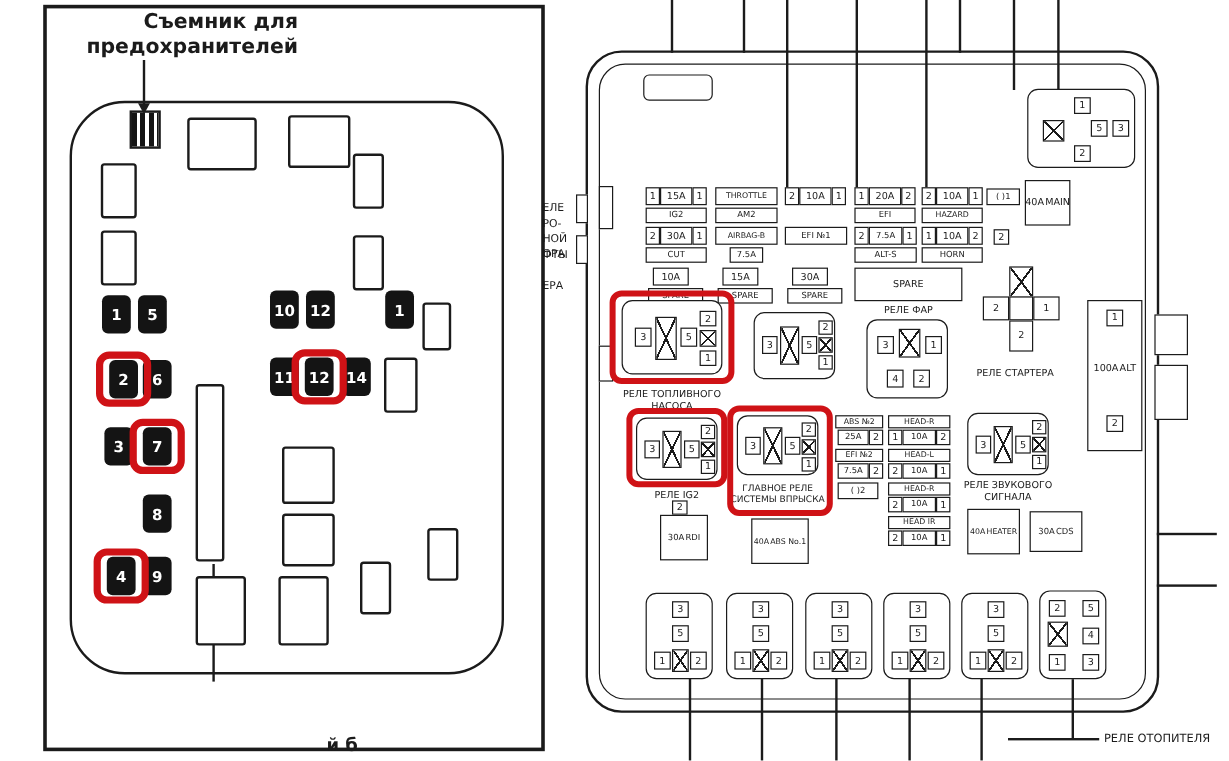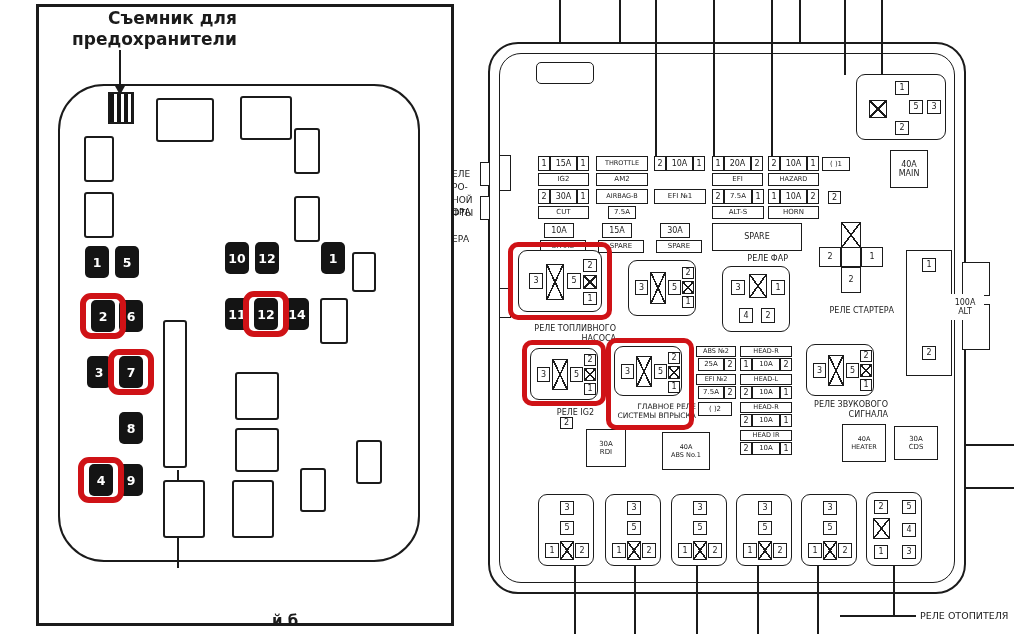--- a/index.html
+++ b/index.html
@@ -24,41 +24,41 @@
   .lp-bottom{position:absolute;left:105px;top:568px;width:165px;text-align:center;font-size:17px;font-weight:bold;line-height:21px;z-index:3;}
   .lp-frag{position:absolute;left:272px;top:612px;font-size:15px;font-weight:bold;z-index:3;}
 
   
   .case-outer{position:absolute;left:488px;top:42px;width:478px;height:552px;border:2.5px solid var(--ink);border-radius:30px;z-index:1;}
   .case-inner{position:absolute;left:499px;top:53px;width:456px;height:530px;border:1.8px solid var(--ink);border-radius:22px;z-index:1;}
   .tab{position:absolute;border:1.5px solid var(--ink);background:#fff;z-index:2;}
   .cell{position:absolute;border:1.2px solid var(--ink);background:#fff;display:flex;align-items:center;justify-content:center;font-size:8px;line-height:1;z-index:2;text-align:center;}
   .cell.f7{font-size:7px;}
   .cell.f65{font-size:6.5px;}
-  .twoline{flex-direction:column;gap:1px;margin-left:36px;}
+  .twoline{flex-direction:row;gap:1px;}
   .xb{position:absolute;border:1.3px solid var(--ink);background-color:#fff;z-index:2;
       background-image:
         linear-gradient(to top right, transparent calc(50% - 0.8px), var(--ink) calc(50% - 0.8px), var(--ink) calc(50% + 0.8px), transparent calc(50% + 0.8px)),
         linear-gradient(to bottom right, transparent calc(50% - 0.8px), var(--ink) calc(50% - 0.8px), var(--ink) calc(50% + 0.8px), transparent calc(50% + 0.8px));}
   .relay{position:absolute;border:1.7px solid var(--ink);border-radius:9px;background:#fff;z-index:2;}
   .relay .cell,.relay .xb{z-index:3;}
-  .rlabel{position:absolute;font-size:8px;line-height:1.2;text-align:right;z-index:5;}
+  .rlabel{position:absolute;font-size:8px;line-height:1.2;text-align:center;z-index:5;}
   .frag{position:absolute;font-size:9px;line-height:1;z-index:3;}
   .ring-r{position:absolute;border:5px solid var(--hl);border-radius:10px;z-index:6;background:transparent;}
 </style>
 </head>
 <body>
 
 <div id="stage">
 
   <div class="lp-frame"></div>
 
   <div class="lp-title">
     <div>Съемник для</div>
-    <div>предохранители</div>
+    <div>предохранителей</div>
   </div>
   <div class="ln" style="left:119px;top:50px;width:1.6px;height:38px"></div>
   <div class="arrow-head" style="left:115px;top:86px"></div>
 
   <div class="lp-box"></div>
   <div class="puller"></div>
 
   <div class="slot" style="left:84px;top:136px;width:30px;height:46px"></div>
   <div class="slot" style="left:84px;top:192px;width:30px;height:46px"></div>
   <div class="slot" style="left:156px;top:98px;width:58px;height:44px"></div>

